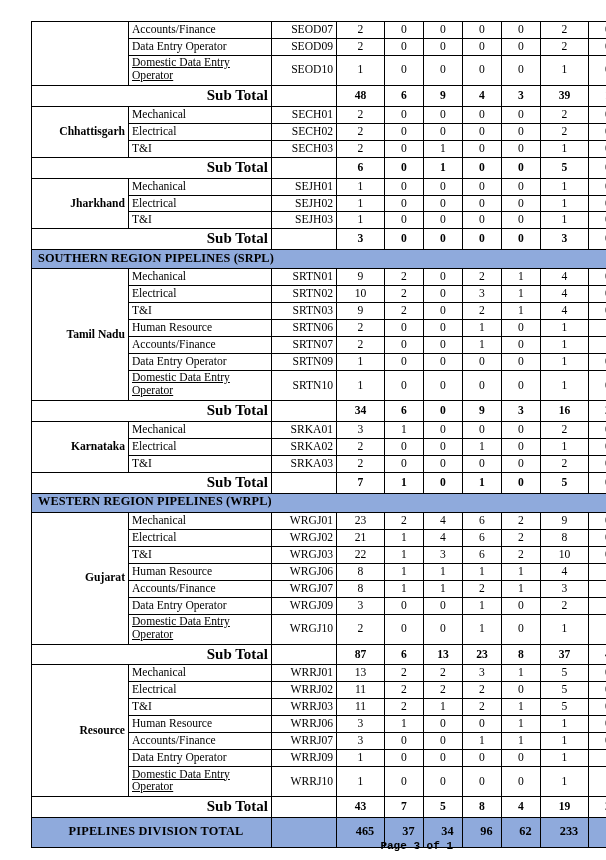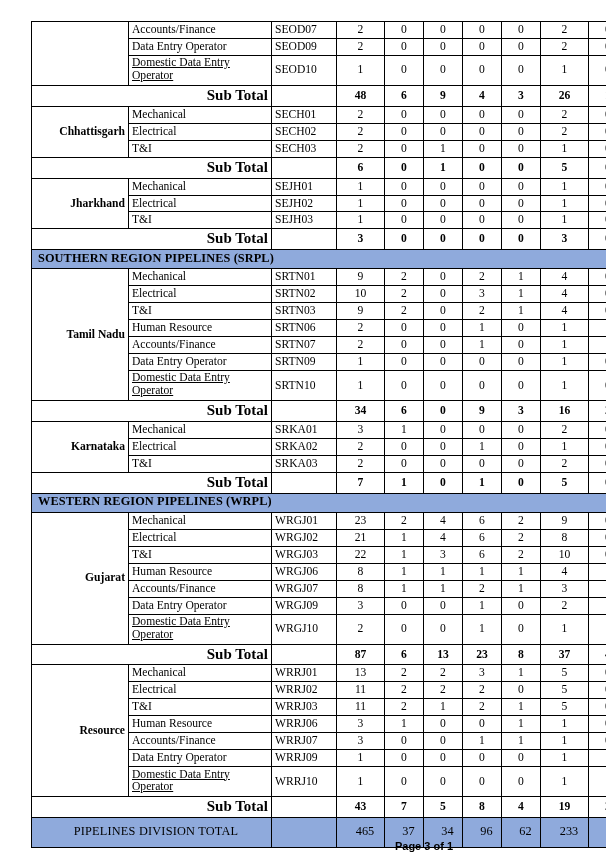--- a/index.html
+++ b/index.html
@@ -55,21 +55,21 @@
     text-align: right;
     font-weight: bold;
     font-size: 11.6px;
   }
   td.disc {
     text-align: left;
     font-size: 11.6px;
     padding-left: 5px;
   }
   td.code {
-    text-align: left;
+    text-align: right;
     font-size: 11.6px;
     padding-left: 5px;
     margin-top: 40px;
   }
   td.num {
     text-align: center;
     font-size: 11.6px;
   }
   tr.subtotal td {
     font-weight: bold;
@@ -87,41 +87,41 @@
     background: #8FAADC;
     font-weight: bold;
     font-size: 12.3px;
     letter-spacing: 0.1px;
     text-align: left;
     padding-left: 6px;
     height: 19px;
   }
   tr.grand-total td {
     background: #8FAADC;
-    font-weight: normal;
+    font-weight: bold;
     height: 30px;
     font-size: 12.3px;
     padding-left: 12px;
   }
   td.grand-label {
     text-align: center;
     letter-spacing: 0.2px;
   }
   td.two-line {
     line-height: 1.1;
     text-decoration: underline;
   }
   tr.tall td {
     height: 30px;
   }
   #footer {
     position: absolute;
     right: 29px;
     top: 840px;
-    font-family: Liberation Sans, sans-serif;
+    font-family: Liberation Mono, monospace;
     font-size: 11px;
     font-weight: bold;
     color: #000000;
   }
 </style>
 </head>
 <body>
 
 <div id="page">
 
@@ -175,21 +175,21 @@
             <td class="num">0</td>
           </tr>
           <tr class="subtotal">
             <td class="subtotal-label" colspan="2">Sub Total</td>
             <td class="blank-cell"></td>
             <td class="num">48</td>
             <td class="num">6</td>
             <td class="num">9</td>
             <td class="num">4</td>
             <td class="num">3</td>
-            <td class="num">26</td>
+            <td class="num">39</td>
             <td class="num">1</td>
           </tr>
           <tr>
             <td class="state" rowspan="3">Chhattisgarh</td>
             <td class="disc">Mechanical</td>
             <td class="code">SECH01</td>
             <td class="num">2</td>
             <td class="num">0</td>
             <td class="num">0</td>
             <td class="num">0</td>

